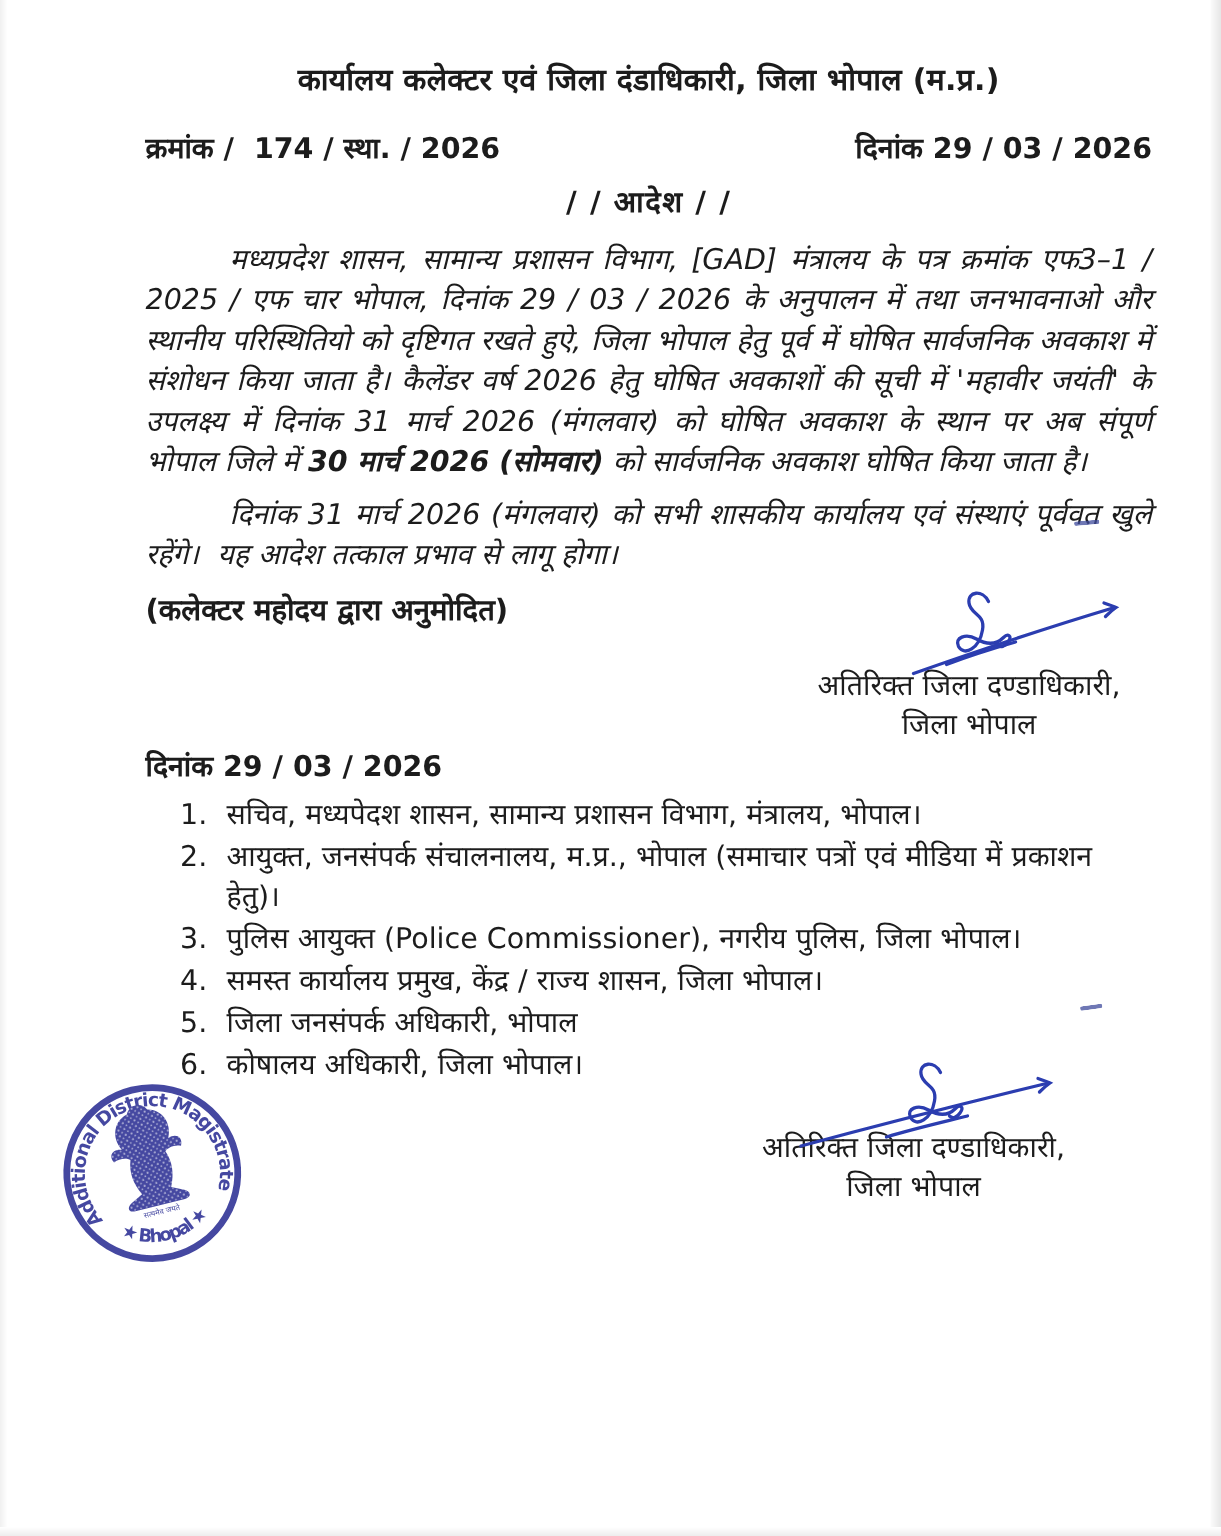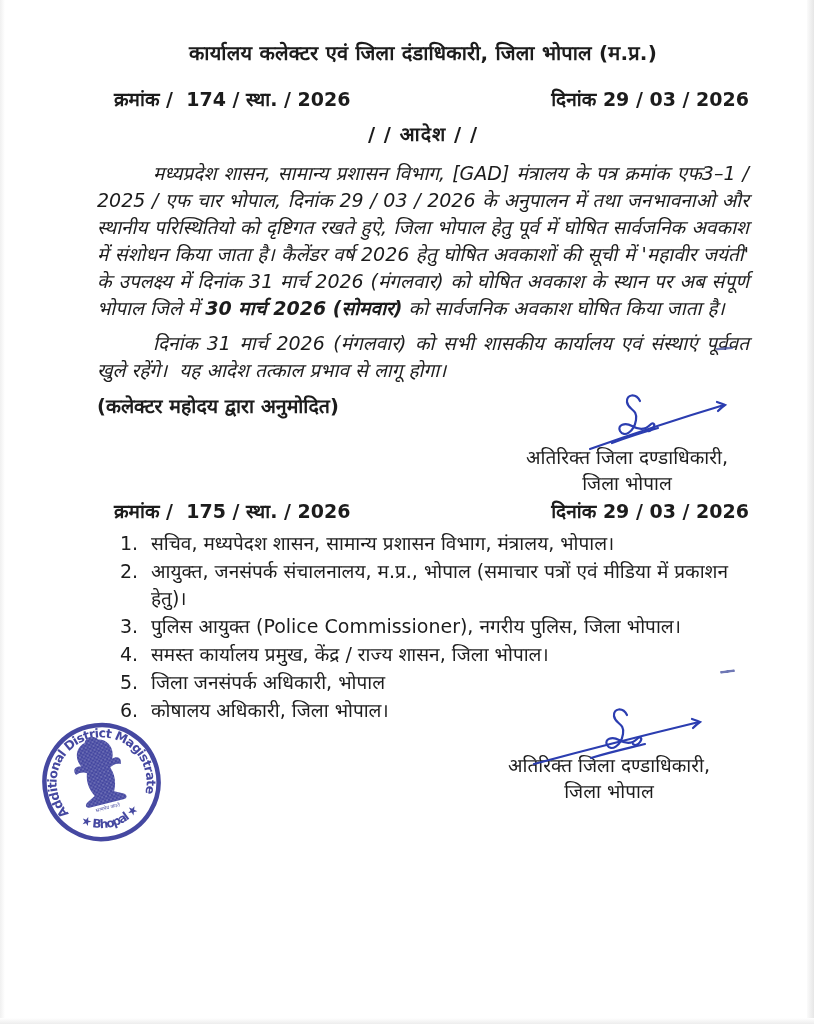--- a/index.html
+++ b/index.html
@@ -1,37 +1,37 @@
 <!DOCTYPE html>
 <html style="--stamp-ink: #3c3f9c; --sig-ink: #2b3db0;"><head>
 <meta charset="utf-8">
 <style>
   html,body{margin:0;padding:0;background:#d8d8d8;}
   .page{
     position:relative;
     width:814px;height:1024px;
     background:#ffffff;
     box-sizing:border-box;
-    padding:40px 65px 0 97px;
+    padding:40px 46px 0 97px;
     font-family:"DejaVu Sans","Liberation Sans",sans-serif;
     color:#1c1c1c;
     overflow:hidden;
   }
   .edge{position:absolute;pointer-events:none;}
   .edge-right{right:0;top:0;width:7px;height:100%;background:linear-gradient(to left,#e6e6e6,#fbfbfb);}
   .edge-left{left:0;top:0;width:5px;height:100%;background:linear-gradient(to right,#f0f0f0,#ffffff);}
   .edge-bottom{left:0;bottom:0;width:100%;height:6px;background:linear-gradient(to top,#ededed,#ffffff);}
   .bold{font-weight:700;}
   .title{
     margin:0;font-size:20px;font-weight:700;text-align:center;
     letter-spacing:.2px;line-height:26px;
   }
   .ref-row{
     display:flex;justify-content:space-between;
-    margin-top:20px;font-size:19px;font-weight:700;line-height:26px;margin-left:17px;
+    margin-top:20px;font-size:19px;font-weight:700;line-height:26px;
   }
   .ref-row span{white-space:pre;}
   .order-heading{
     margin-top:10px;text-align:center;font-size:19.5px;font-weight:700;
     letter-spacing:1px;line-height:26px;
   }
   .para{
     margin:12px 0 0;font-size:19px;line-height:27px;
     text-align:justify;
     font-style:italic;
@@ -90,21 +90,20 @@
         <path d="M 6,57 C 40,45 90,28 140,13"></path>
         <path d="M 133,10 C 136,11 139,12 141,13 C 138,15 136,17 134,19"></path>
         <path d="M 28,51 C 44,45 60,40 74,36"></path>
       </g>
     </svg>
     <div>अतिरिक्त जिला दण्डाधिकारी,</div>
     <div>जिला भोपाल</div>
   </div>
 
   <div class="ref-row ref2">
-    <span>क्रमांक /  175 / स्था. / 2026</span>
     <span>दिनांक 29 / 03 / 2026</span>
   </div>
 
 
   <ol class="copy-list">
     <li>
       <span class="num">1.</span>
       <span class="li-text">सचिव, मध्यपेदश शासन, सामान्य प्रशासन विभाग, मंत्रालय, भोपाल।</span>
     </li>
     <li>

